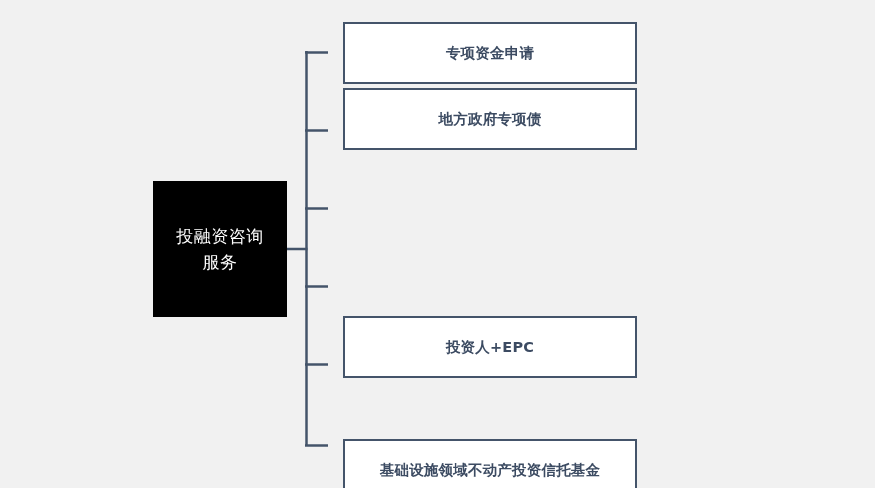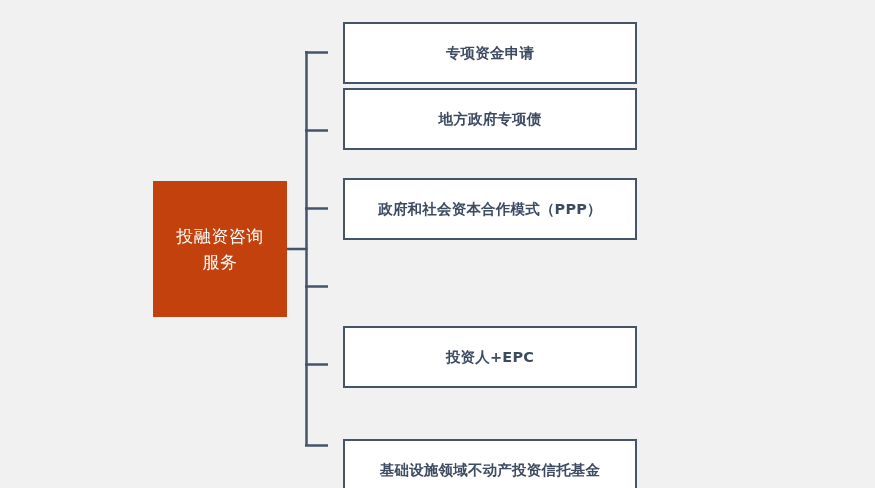--- a/index.html
+++ b/index.html
@@ -31,21 +31,21 @@
     pointer-events: none;
   }
 
   
   .root-node {
     position: absolute;
     left: 153px;
     top: 181px;
     width: 134px;
     height: 136px;
-    background: #c2410c;
+    background: #000000;
     display: flex;
     align-items: center;
     justify-content: center;
     box-sizing: border-box;
   }
   .root-label {
     color: #FFFFFF;
     font-size: 17px;
     line-height: 1.55;
     text-align: center;
@@ -75,21 +75,21 @@
     text-align: center;
     letter-spacing: 0.2px;
     line-height: 1.3;
     padding: 0 8px;
   }
 
   .n0 { top: 22px; }
   .n1 { top: 88px; }
   .n2 { top: 178px; }
   .n3 { top: 256px; }
-  .n4 { top: 326px; }
+  .n4 { top: 316px; }
   .n5 { top: 439px; }
 </style>
 </head>
 <body>
 
 <div id="diagram">
 
   <svg id="connectors" viewBox="0 0 875 488" width="875" height="488" aria-hidden="true">
 
     <line x1="287" y1="249" x2="307.5" y2="249" stroke="#44546A" stroke-width="2.5"></line>
@@ -110,23 +110,20 @@
   </div>
 
   <div class="child-node n0">
     <div class="child-label">专项资金申请</div>
   </div>
 
   <div class="child-node n1">
     <div class="child-label">地方政府专项债</div>
   </div>
 
-  <div class="child-node n2">
-    <div class="child-label">政府和社会资本合作模式（PPP）</div>
-  </div>
 
 
   <div class="child-node n4">
     <div class="child-label">投资人+EPC</div>
   </div>
 
   <div class="child-node n5">
     <div class="child-label">基础设施领域不动产投资信托基金</div>
   </div>
 

